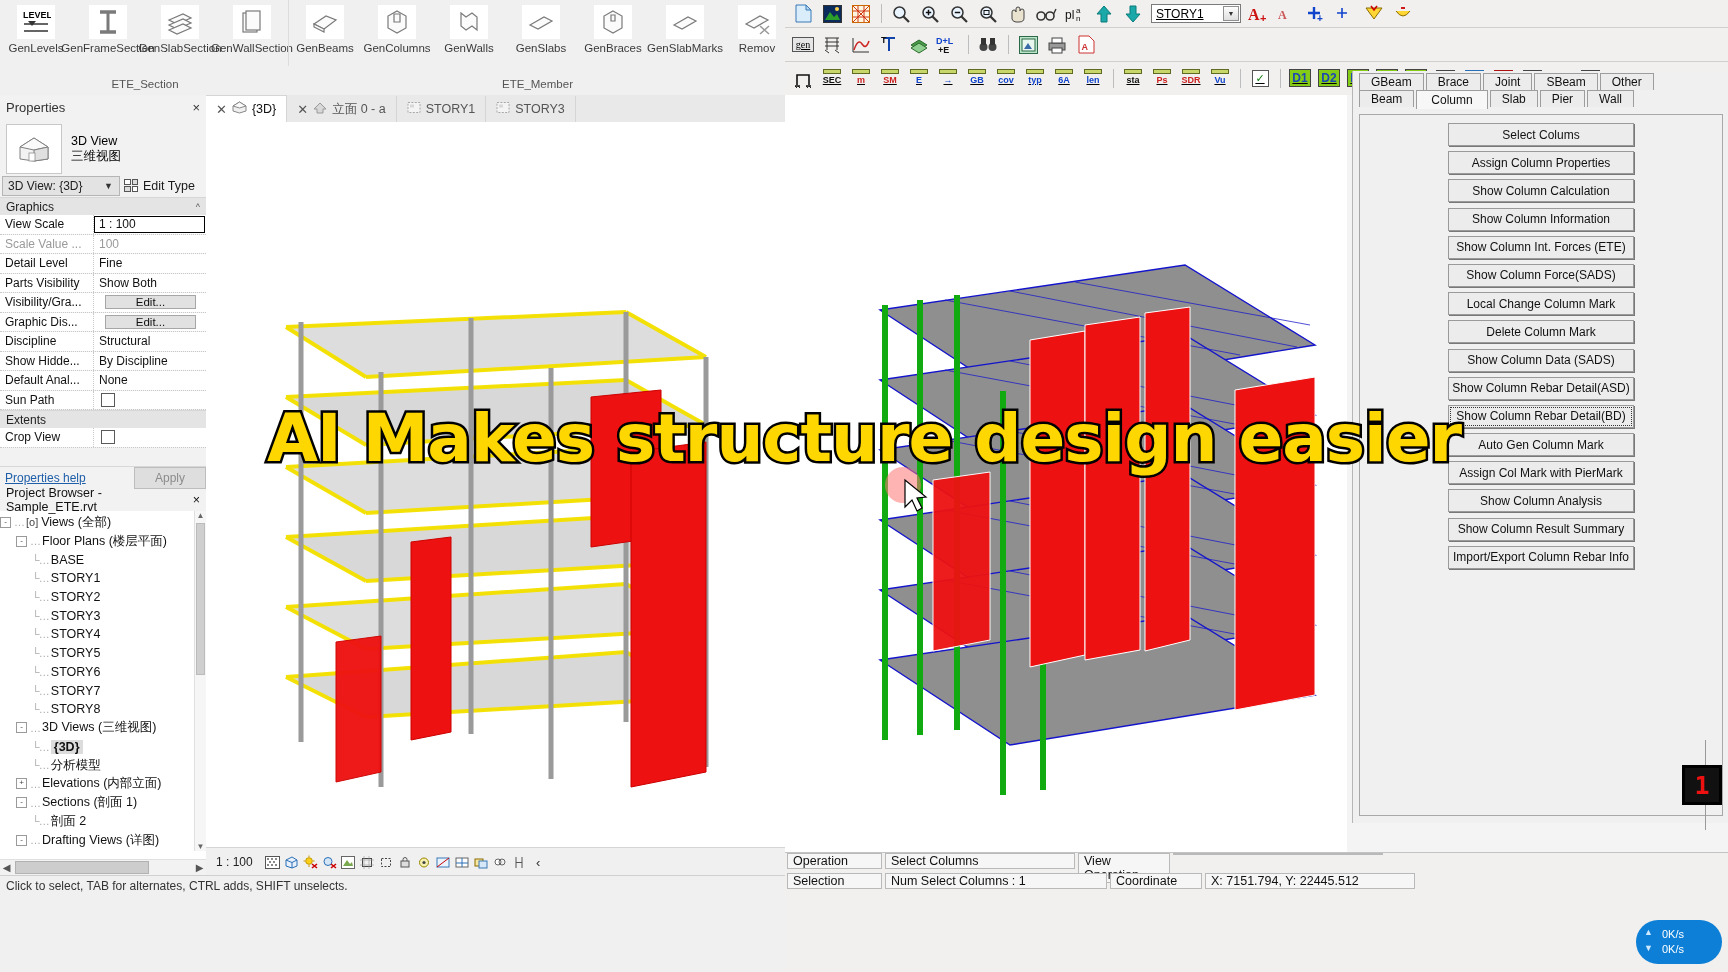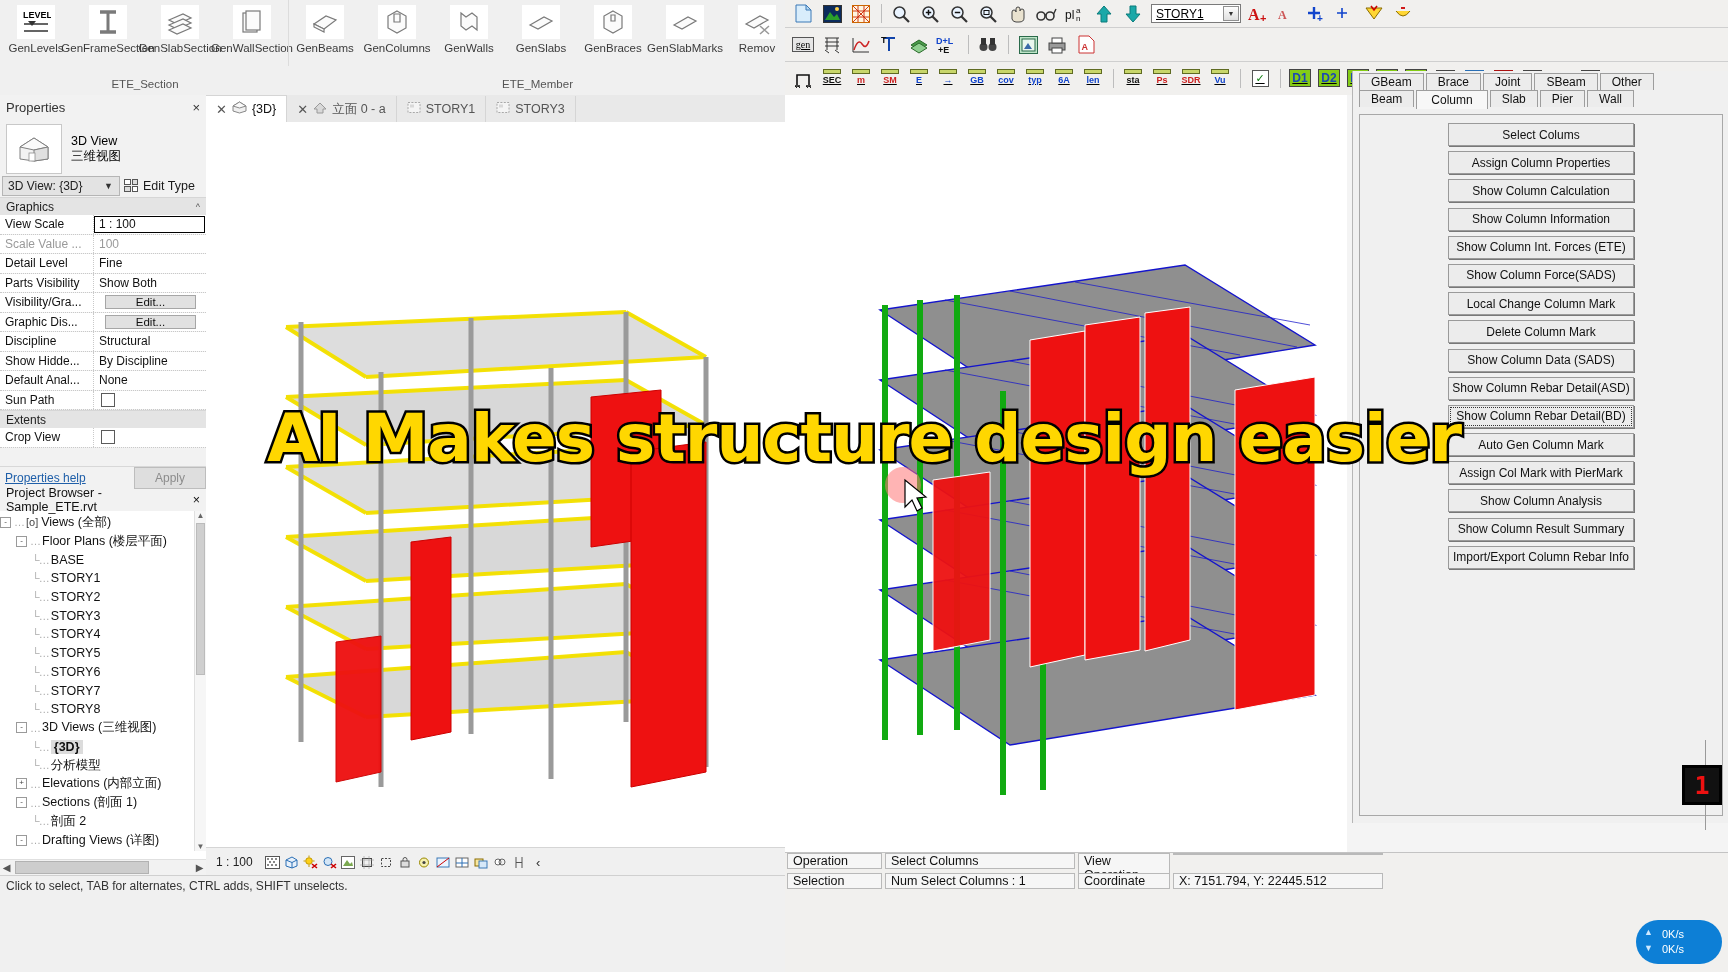--- a/index.html
+++ b/index.html
@@ -1322,21 +1322,21 @@
             <span>View Operation</span>
           </div>
           <div class="st-cell" style="width: 210px;">
             <span></span>
           </div>
         </div>
         <div class="st-row">
           <div class="st-cell" style="width: 95px;">
             <span>Selection</span>
           </div>
-          <div class="st-cell" style="width: 190px;">
+          <div class="st-cell" style="width: 222px;">
             <span>Num Select Columns : 1</span>
           </div>
           <div class="st-cell" style="width: 92px;">
             <span>Coordinate</span>
           </div>
           <div class="st-cell" style="width: 210px;">
             <span>X: 7151.794, Y: 22445.512</span>
           </div>
         </div>
       </div>

